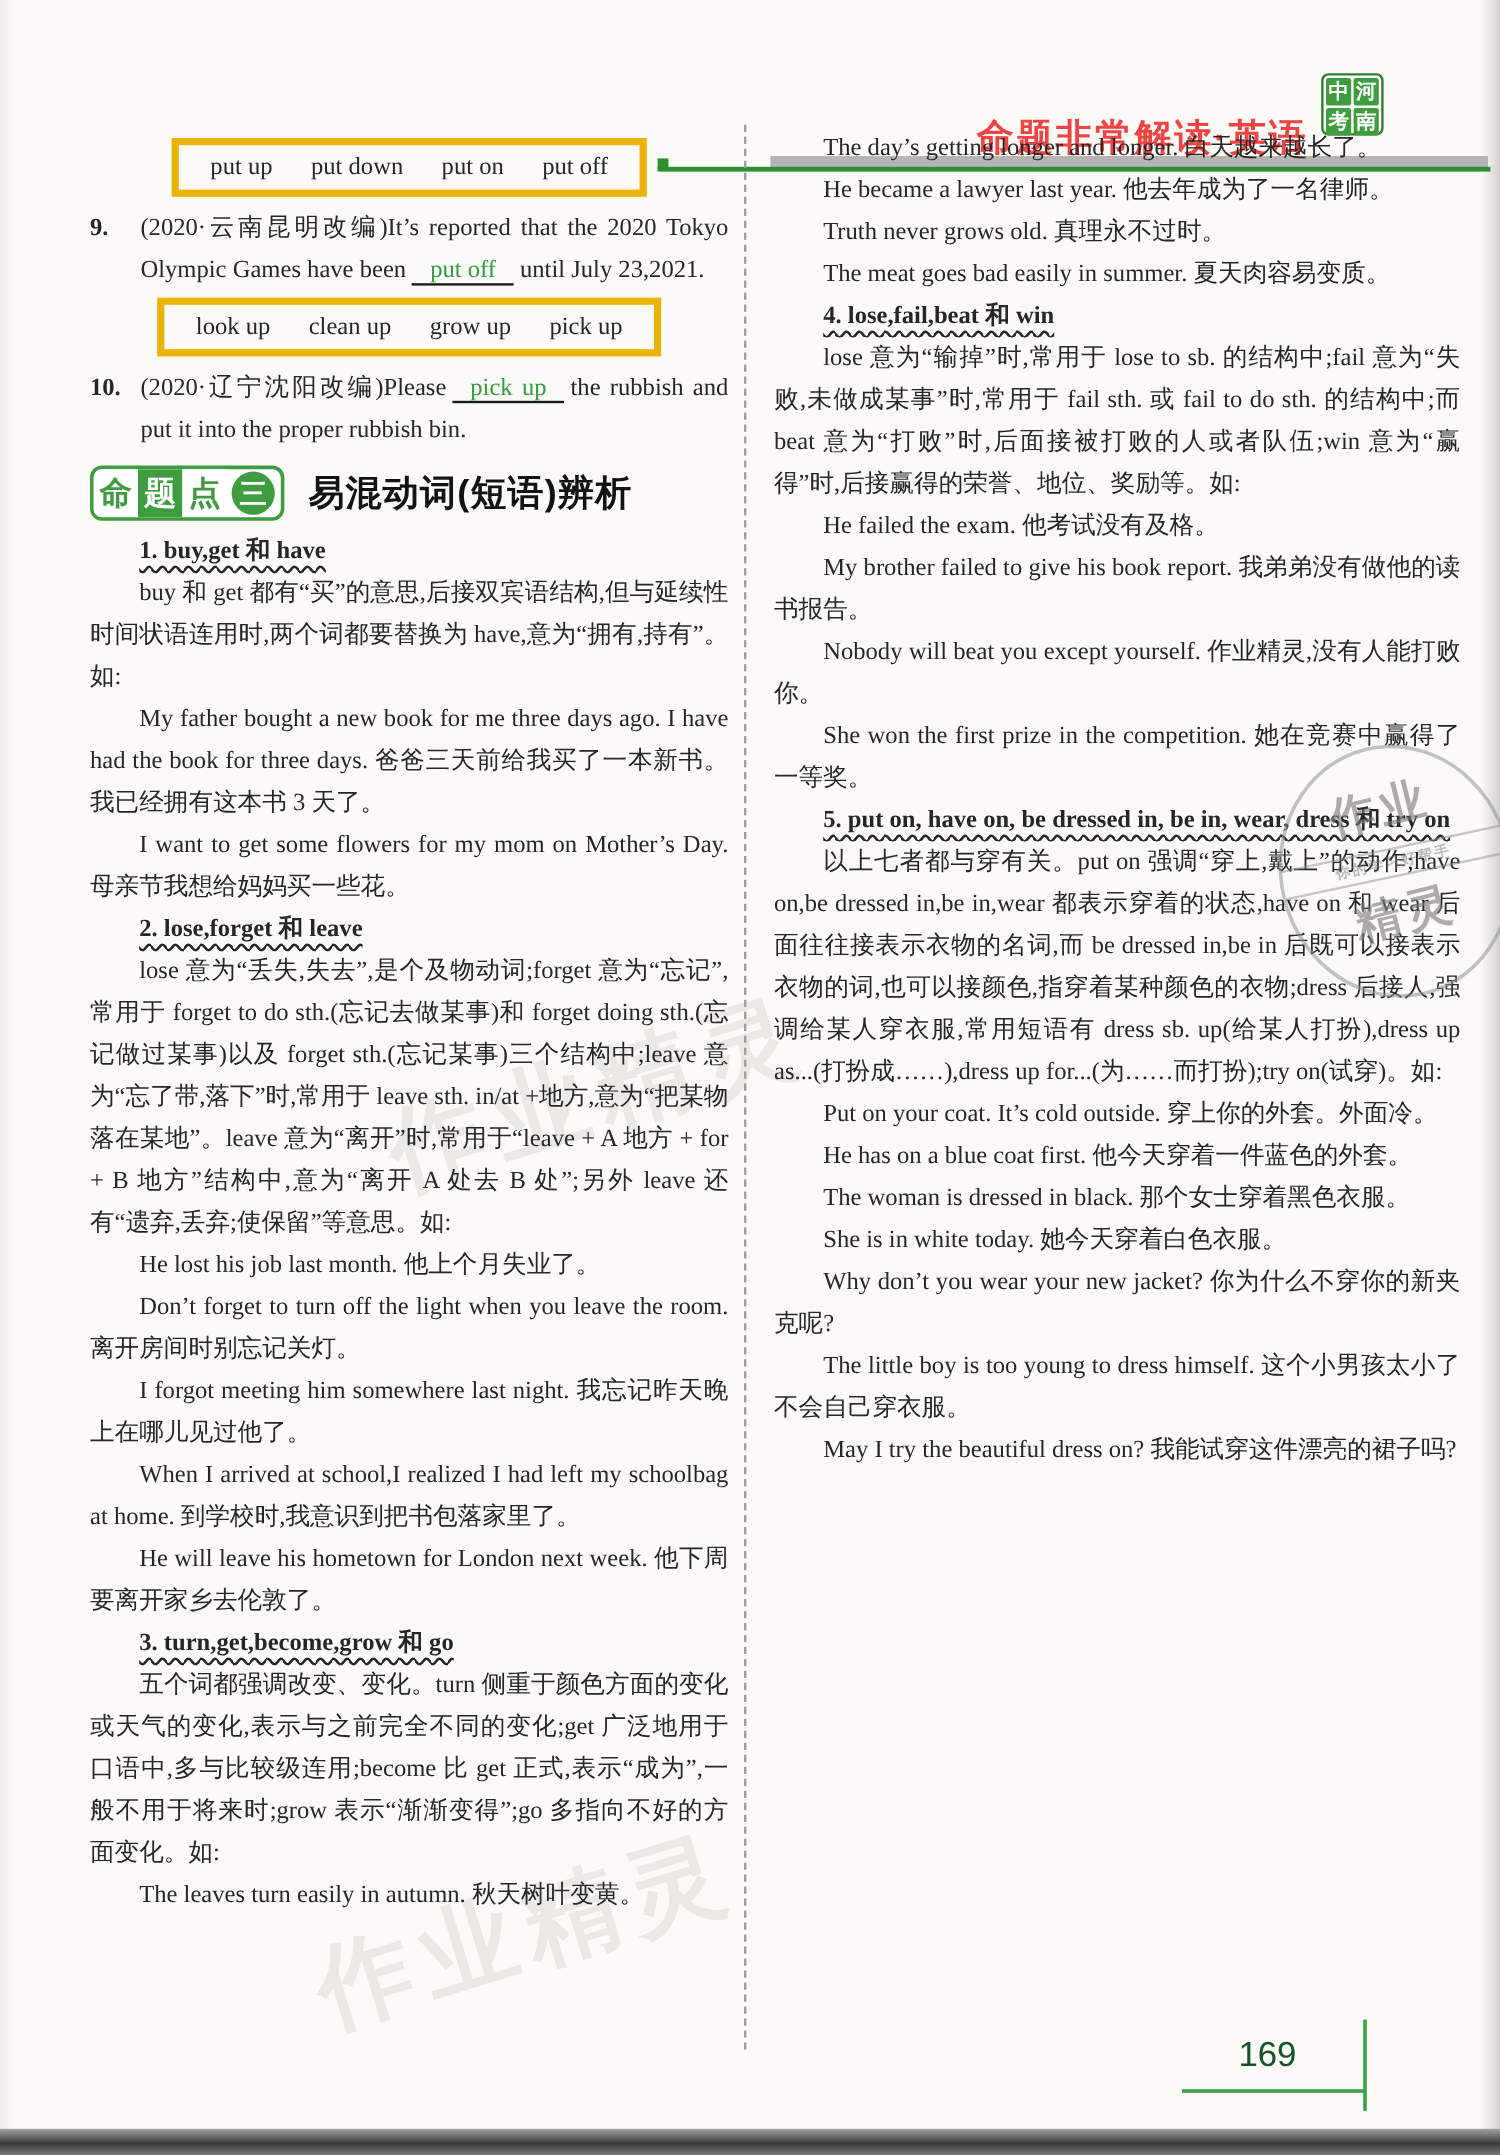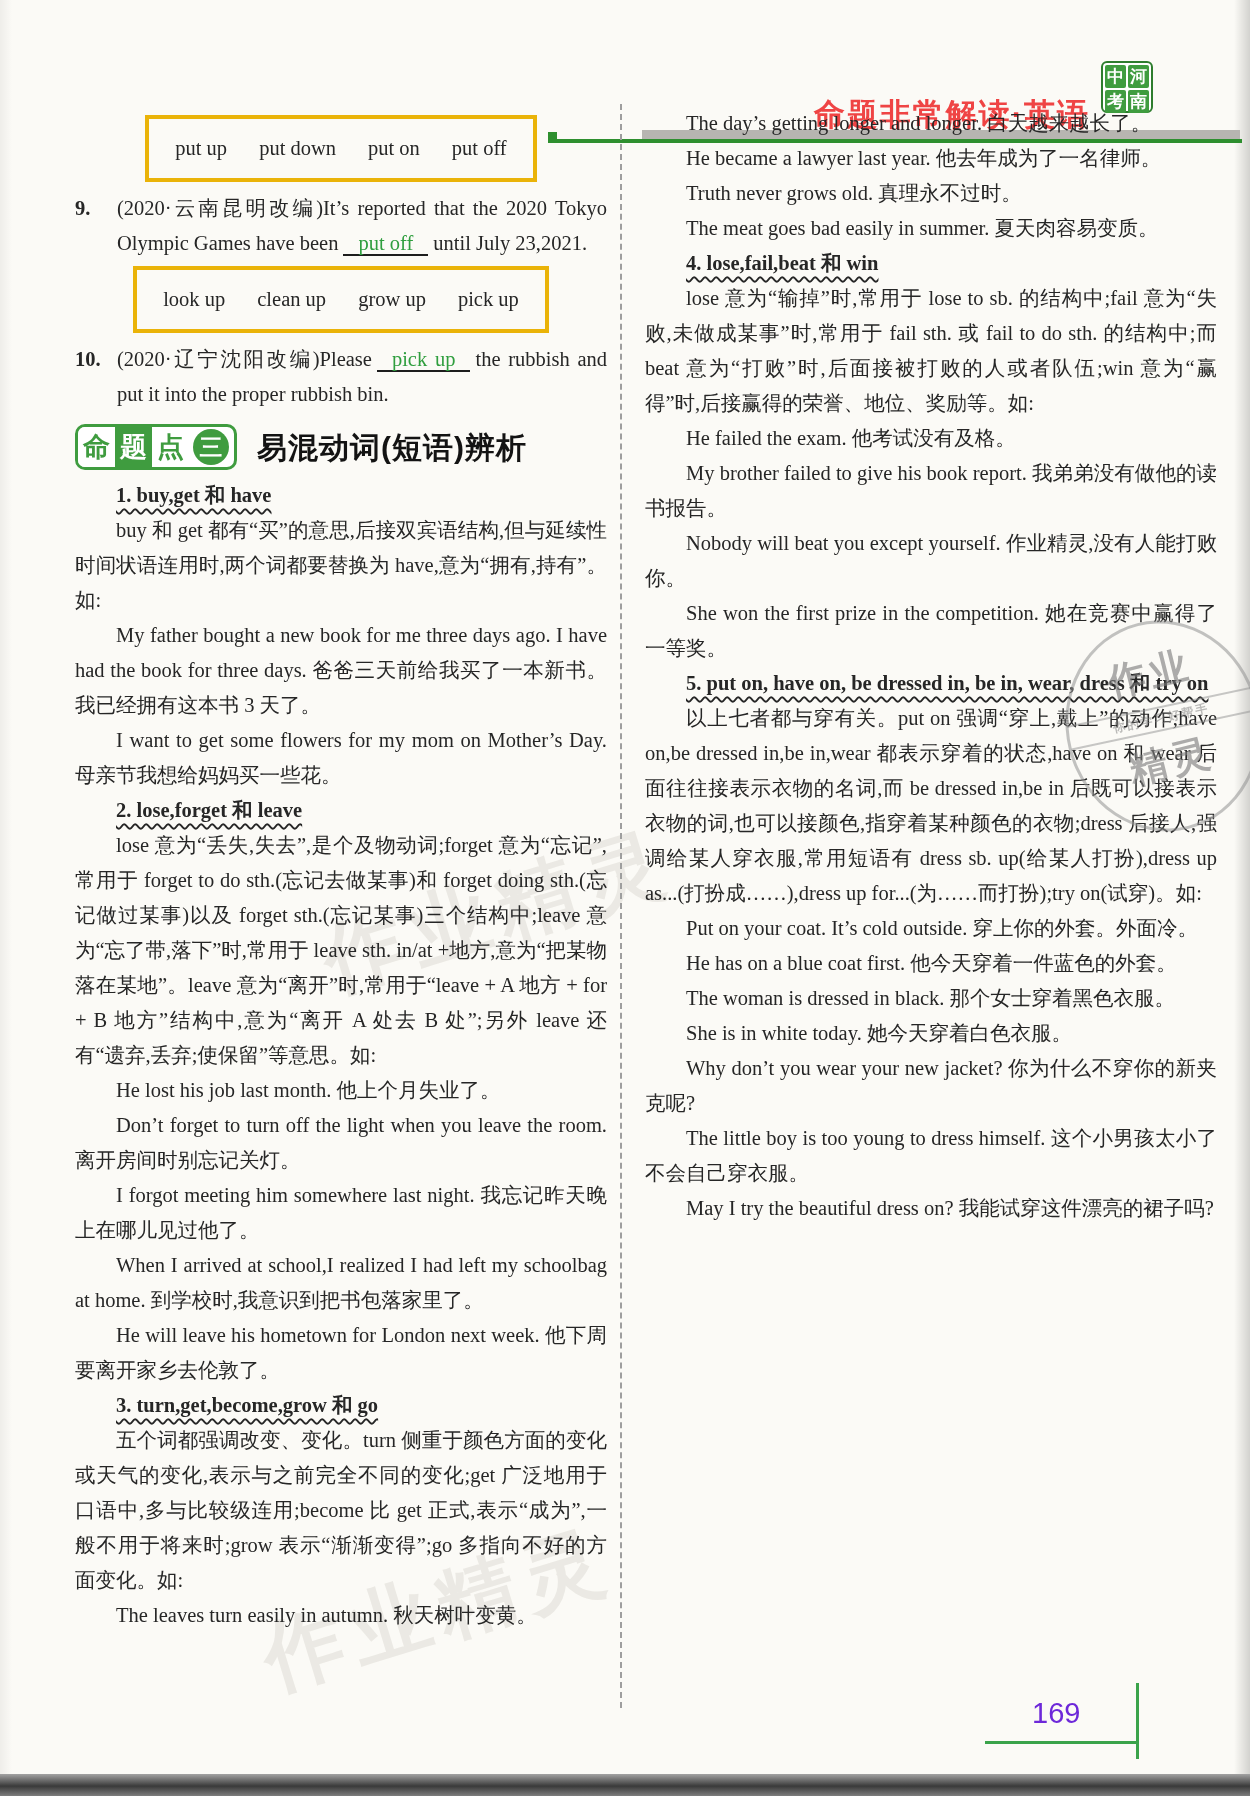--- a/index.html
+++ b/index.html
@@ -40,22 +40,22 @@
   .col{position:absolute;font-size:20.5px;line-height:35px;text-align:justify;}
   .col-left{left:75px;top:110px;width:532px;}
   .col-right{left:645px;top:106px;width:572px;}
   .col p{margin:0;}
   .body,.example{text-indent:2em;}
   .heading{font-weight:bold;text-indent:2em;
     text-decoration:underline;text-decoration-style:wavy;
     text-decoration-thickness:2px;text-underline-offset:6px;}
 
   
-  .wordbox{display:flex;width:max-content;margin:5px auto 9px;border:4px solid #eab308;
-    padding:12px 10px;gap:0;}
+  .wordbox{display:flex;width:max-content;margin:5px auto 9px;border:6px solid #eab308;
+    padding:1px 10px;gap:0;}
   .wordbox span{margin:0 16px;white-space:nowrap;}
 
   
   .qitem{position:relative;padding-left:42px;margin:0;}
   .qnum{position:absolute;left:0;top:0;font-weight:bold;}
   .answer{color:#2f9e3e;border-bottom:2px solid #1d1d1d;padding:0 15px;margin:0 5px;white-space:nowrap;}
 
   
   .badge-row{display:flex;align-items:center;gap:20px;margin:12px 0 8px;}
   .cmd-badge{display:inline-flex;align-items:center;border:3px solid #3f9c3f;border-radius:10px;
@@ -83,21 +83,21 @@
     font-family:"Liberation Sans","DejaVu Sans",sans-serif;font-weight:bold;
     box-sizing:border-box;pointer-events:none;}
   .stamp-top{margin-top:24px;text-align:center;font-size:38px;letter-spacing:5px;}
   .stamp-band{margin-top:8px;border-top:2px solid rgba(145,145,145,0.5);
     border-bottom:2px solid rgba(145,145,145,0.5);padding:2px 0;
     font-size:12px;letter-spacing:2px;text-align:center;transform:rotate(2deg);
     color:rgba(122,122,122,0.5);}
   .stamp-bottom{margin-top:6px;text-align:center;font-size:38px;letter-spacing:5px;}
 
   
-  .pagenum{position:absolute;left:1032px;top:1697px;font-size:29px;color:#6d28d9;
+  .pagenum{position:absolute;left:1032px;top:1697px;font-size:29px;color:#14532d;
     font-family:"Liberation Sans","DejaVu Sans",sans-serif;}
   .pn-hline{position:absolute;left:985px;top:1741px;width:152px;height:3px;background:#3aa34a;}
   .pn-vline{position:absolute;left:1136px;top:1683px;width:3px;height:76px;background:#3aa34a;}
 </style>
 </head>
 <body>
 
 <div class="page">
 
   <div class="photo-left"></div>

